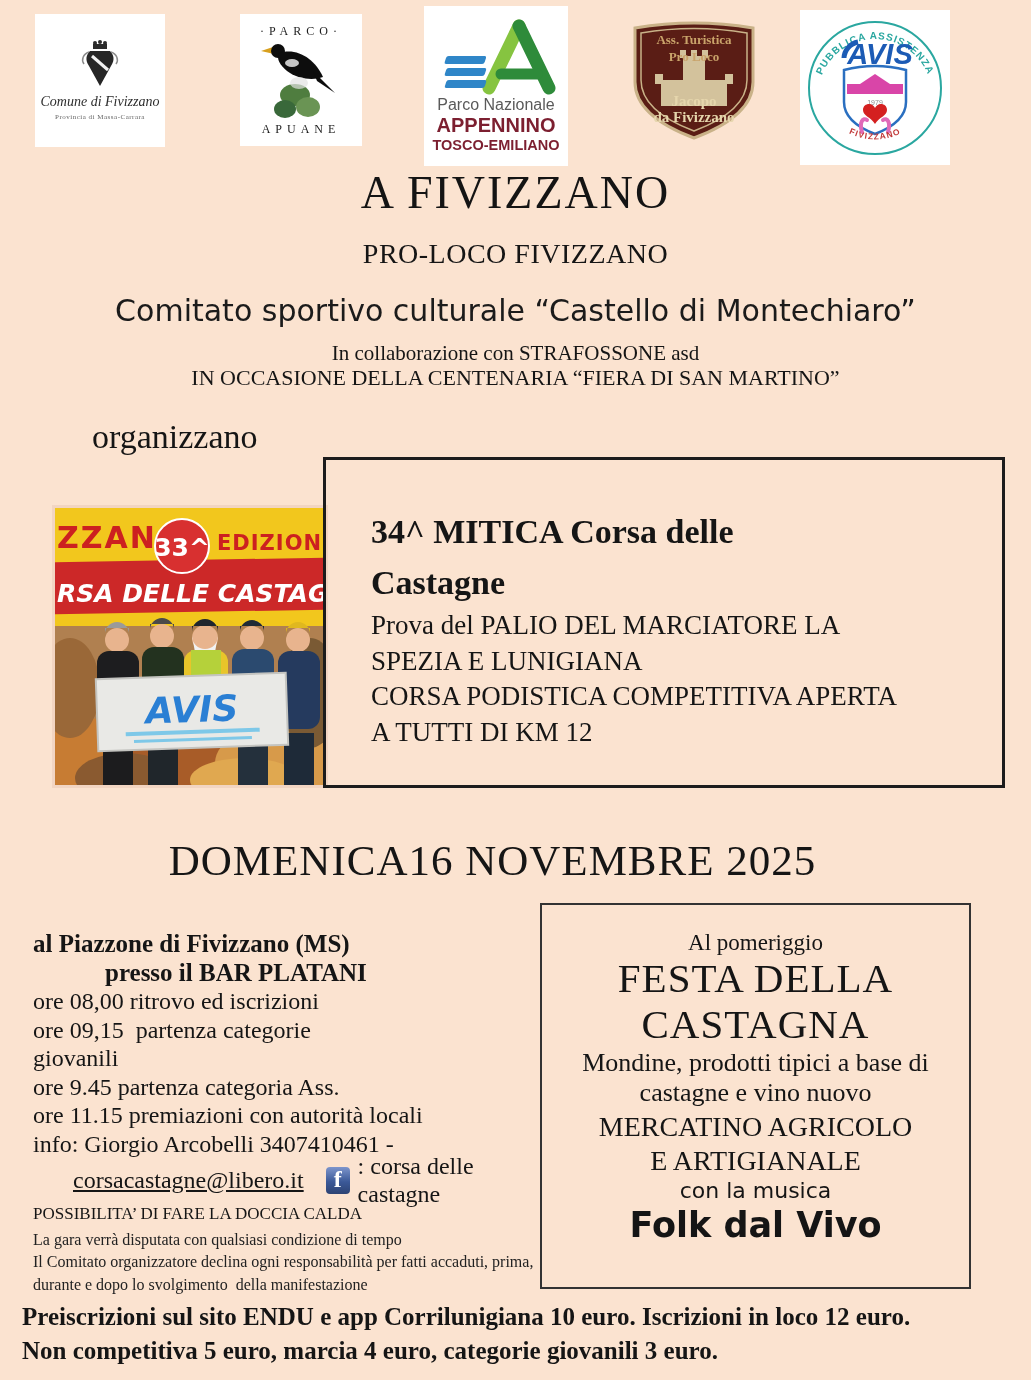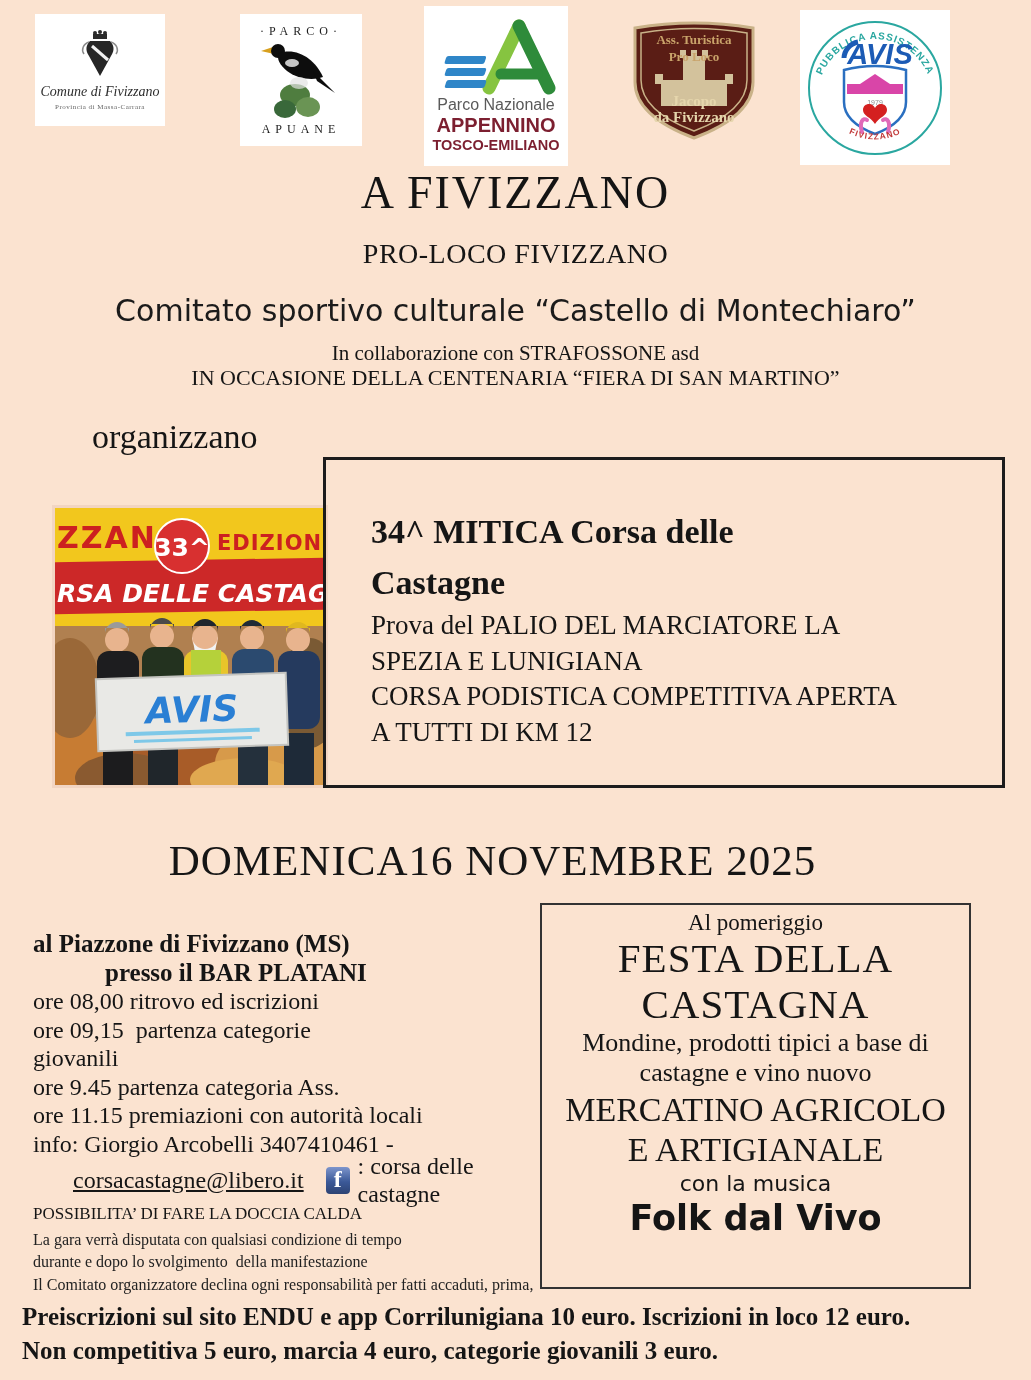--- a/index.html
+++ b/index.html
@@ -52,38 +52,38 @@
   .email { text-decoration:underline; }
   .fb { display:inline-block; width:27px; height:27px; margin:0 8px 0 22px;
         background:linear-gradient(#7d95cc 0%, #3b5998 55%, #2d4373 100%);
         border-radius:4px; color:#fff; font-family:"Liberation Serif",serif; font-weight:bold;
         font-size:24px; line-height:25px; text-align:center; }
   .shower { font-size:17px; margin-top:2px; }
   .disclaimer { font-size:16px; line-height:22.5px; color:#222; }
 
   
   .festa-box { left:540px; top:903px; width:431px; height:386px; border:2px solid #333;
-               box-sizing:border-box; text-align:center; padding-top:5px; }
+               box-sizing:border-box; text-align:center; padding-top:25px; }
   .festa-intro { font-size:23px; }
   .festa-title { font-size:41px; line-height:1.12; letter-spacing:1px; }
   .festa-desc  { font-size:26px; line-height:1.18; }
-  .festa-market{ font-size:34px; line-height:1.12; margin-top:2px; }
+  .festa-market{ font-size:28px; line-height:1.12; margin-top:2px; }
   .festa-music1{ font-family:"DejaVu Sans",sans-serif; font-size:22px; margin-top:2px;text-align:center; }
   .festa-music2{ font-family:"DejaVu Sans",sans-serif; font-size:35px; font-weight:bold; margin-top:2px; }
 
   
   .footer { left:22px; top:1300px; width:1000px; font-weight:bold; font-size:25px;
             line-height:34px; white-space:nowrap; }
 </style>
 </head>
 <body>
 
 <div class="page">
 
-  <div class="logo" style="left:35px;top:14px;width:130px;height:112px">
+  <div class="logo" style="left:35px;top:14px;width:130px;height:133px">
     <svg width="48" height="52" viewBox="0 0 48 52">
       <rect x="17" y="4" width="14" height="5" fill="#2a2a2a"></rect>
       <circle cx="19" cy="3" r="2" fill="#2a2a2a"></circle>
         <circle cx="24" cy="2" r="2" fill="#2a2a2a"></circle>
         <circle cx="29" cy="3" r="2" fill="#2a2a2a"></circle>
       <path d="M14,11 C10,15 9,20 13,26 L24,46 L35,26 C39,20 38,15 34,11 Z" fill="#262626"></path>
       <path d="M13,12 C7,14 5,20 8,24" stroke="#8a8a8a" stroke-width="1.5" fill="none"></path>
       <path d="M35,12 C41,14 43,20 40,24" stroke="#8a8a8a" stroke-width="1.5" fill="none"></path>
       <path d="M16,16 L32,30" stroke="#f2f2f2" stroke-width="3"></path>
     </svg>
@@ -244,22 +244,22 @@
     <div class="pre">ore 9.45 partenza categoria Ass.</div>
     <div class="pre">ore 11.15 premiazioni con autorità locali</div>
     <div class="pre">info: Giorgio Arcobelli 3407410461 -</div>
     <div class="email-row">
       <span class="email">corsacastagne@libero.it</span>
       <span class="fb">f</span>
       <span>: corsa delle castagne</span>
     </div>
     <div class="shower">POSSIBILITA’ DI FARE LA DOCCIA CALDA</div>
     <div class="disclaimer">La gara verrà disputata con qualsiasi condizione di tempo</div>
+    <div class="disclaimer">Il Comitato organizzatore declina ogni responsabilità per fatti accaduti, prima,</div>
     <div class="disclaimer pre">durante e dopo lo svolgimento  della manifestazione</div>
-    <div class="disclaimer">Il Comitato organizzatore declina ogni responsabilità per fatti accaduti, prima,</div>
   </div>
 
   <div class="abs festa-box">
     <div class="festa-intro">Al pomeriggio</div>
     <div class="festa-title">FESTA DELLA</div>
     <div class="festa-title">CASTAGNA</div>
     <div class="festa-desc">Mondine, prodotti tipici a base di</div>
     <div class="festa-desc">castagne e vino nuovo</div>
     <div class="festa-market">MERCATINO AGRICOLO</div>
     <div class="festa-market">E ARTIGIANALE</div>

